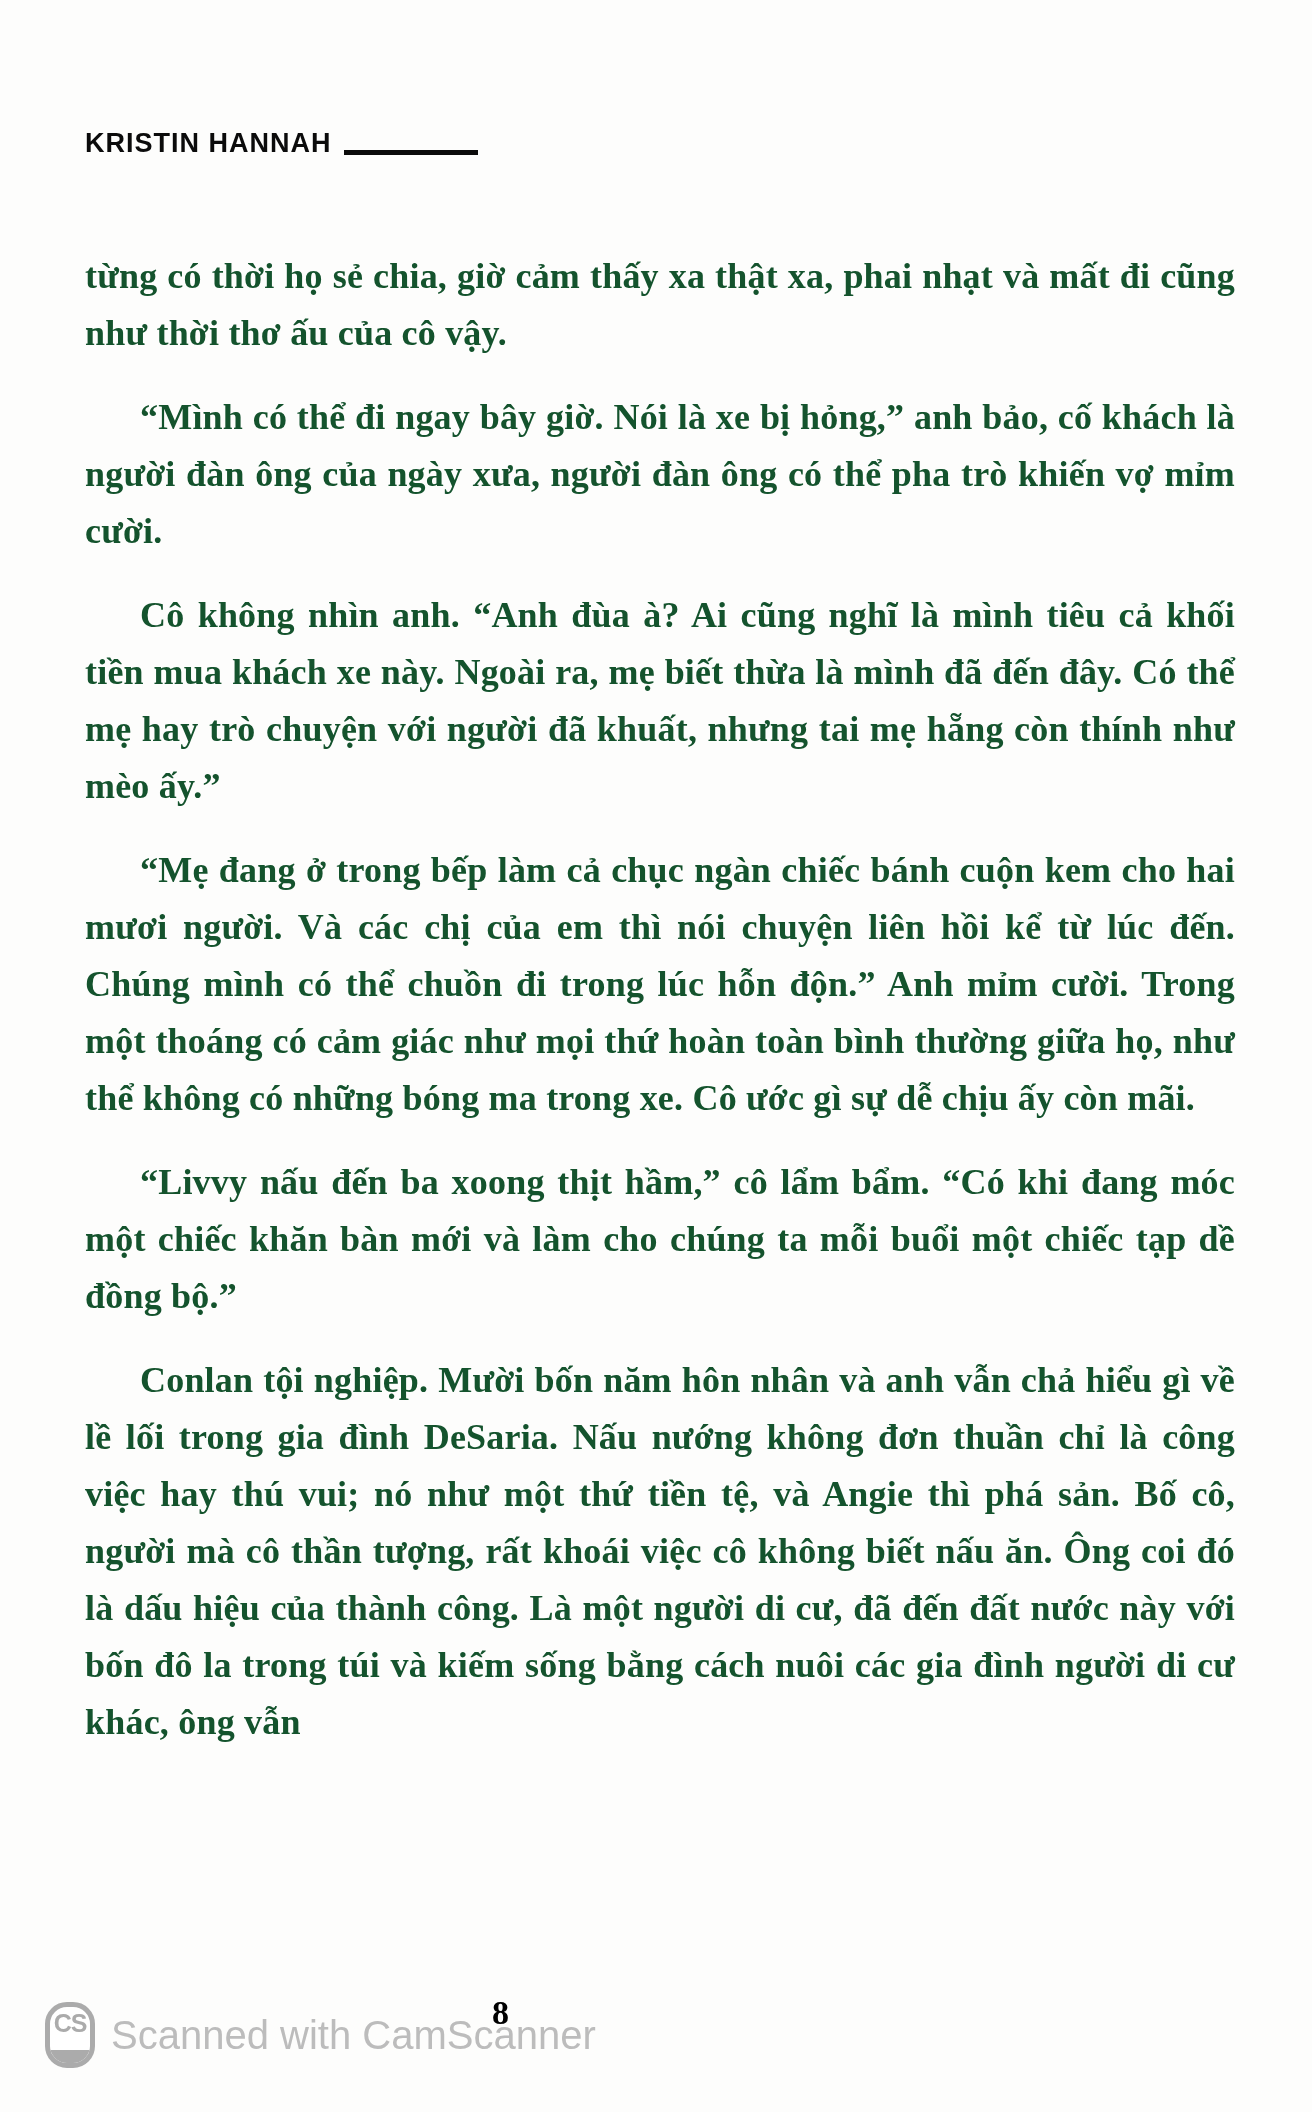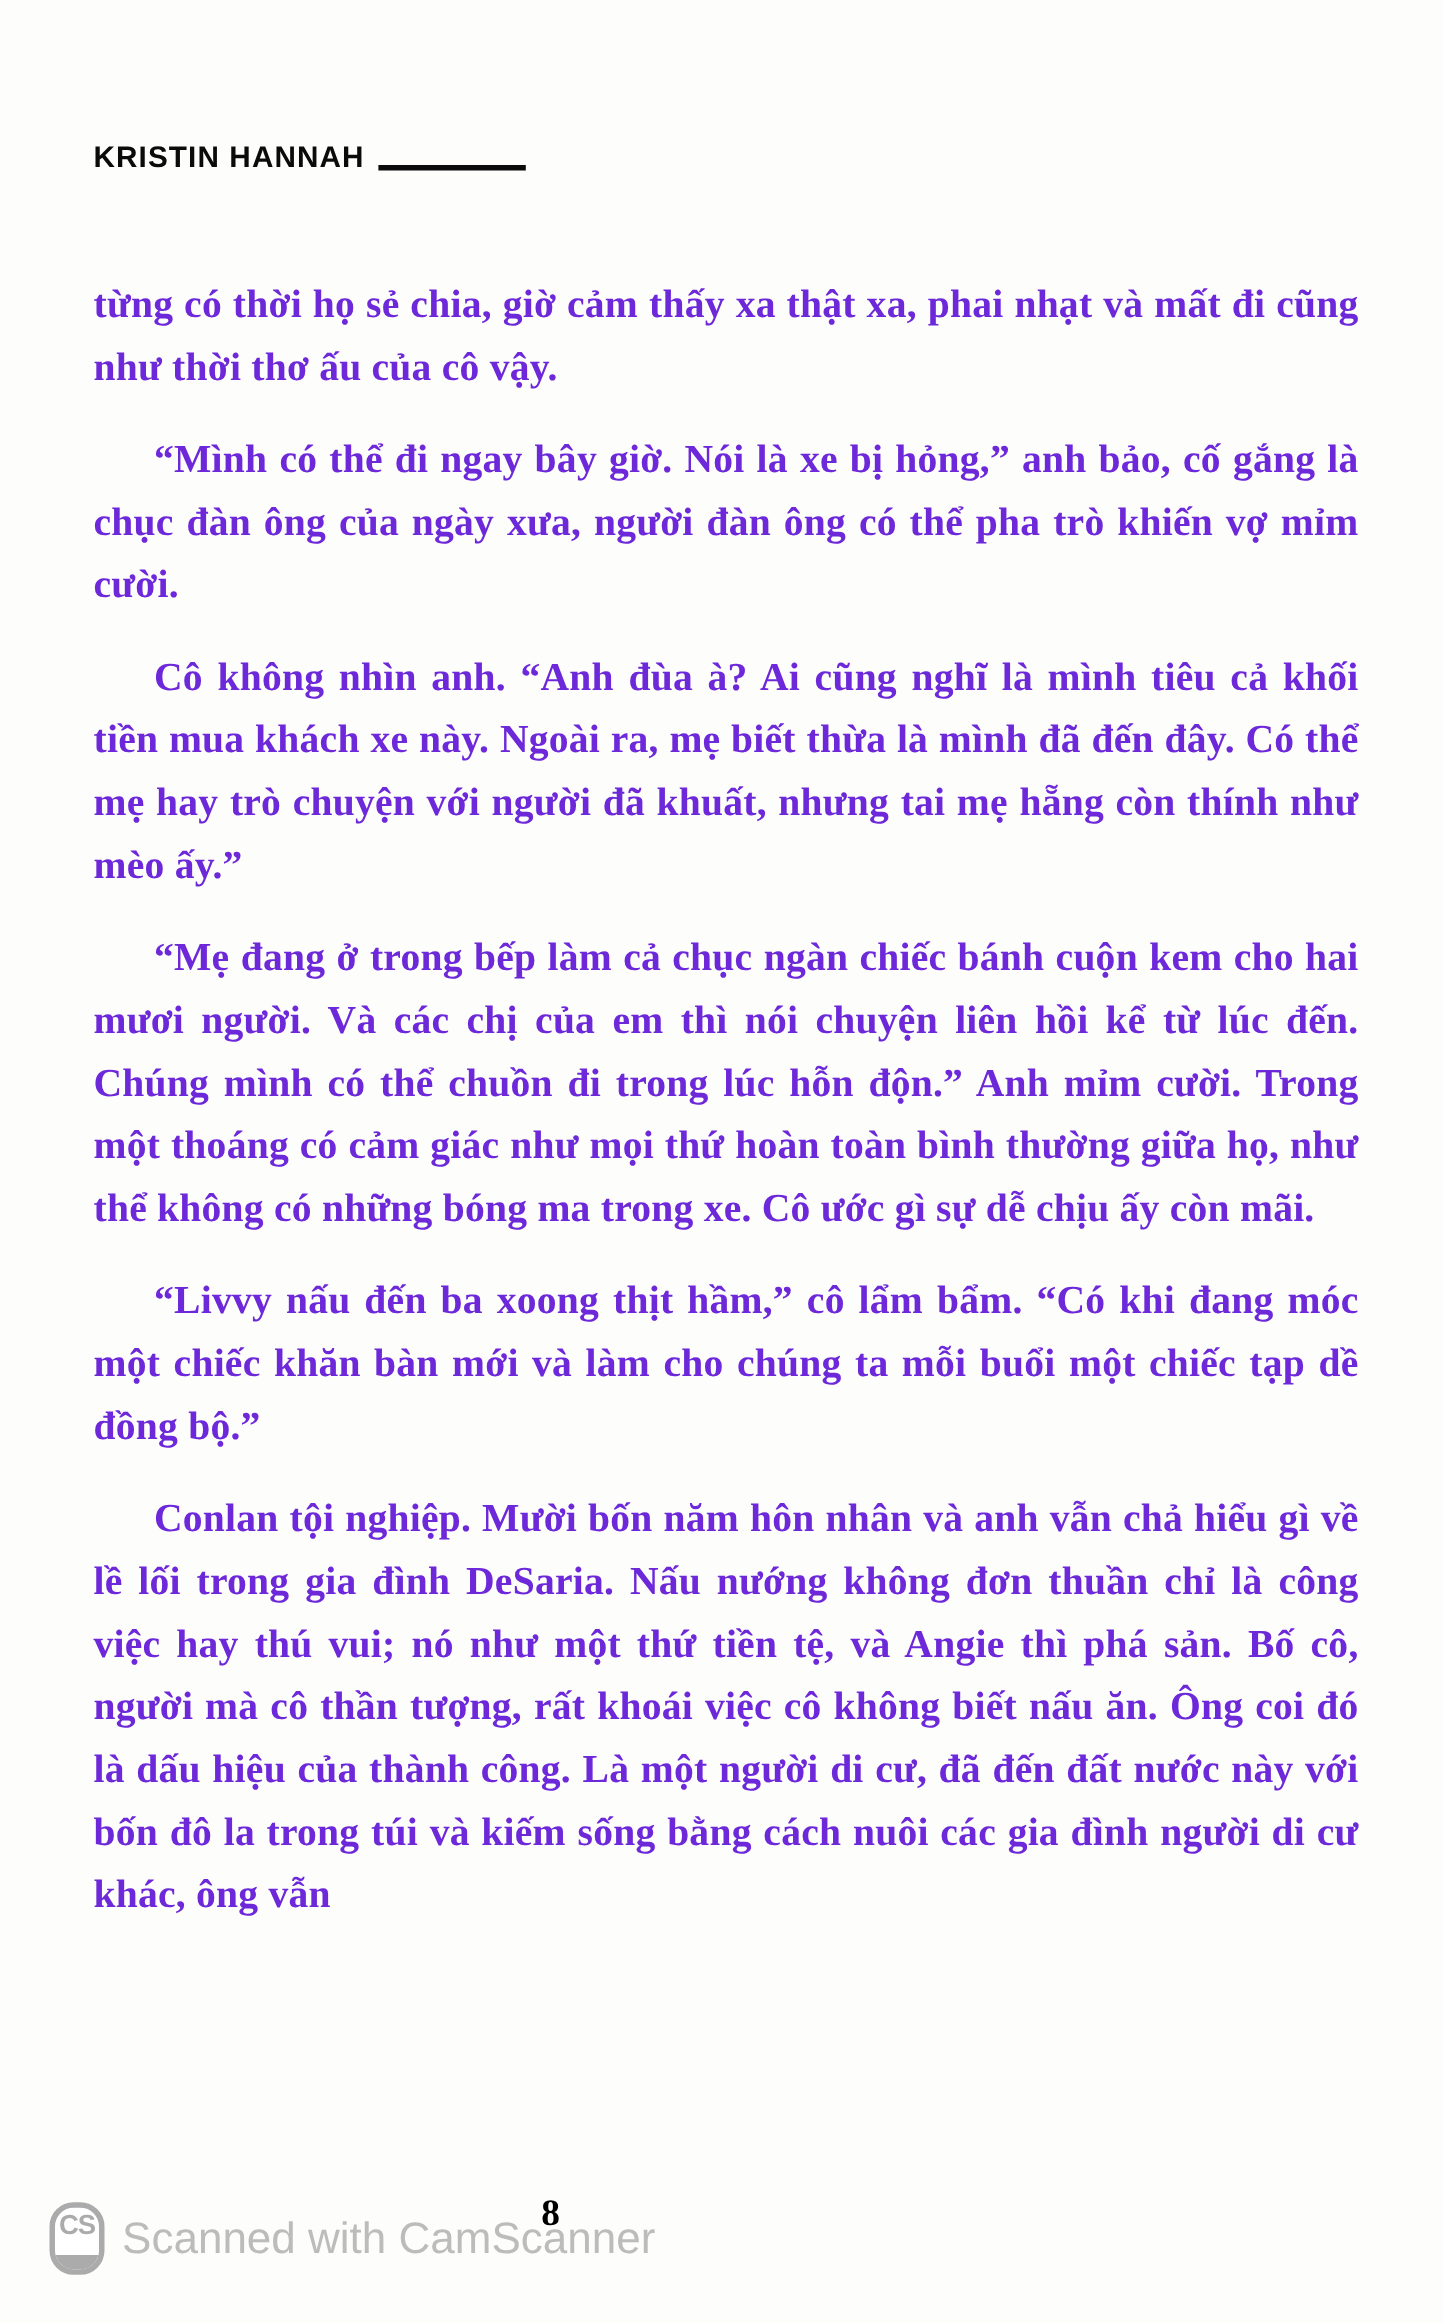--- a/index.html
+++ b/index.html
@@ -46,21 +46,21 @@
     margin-left: 12px;
     margin-bottom: 2px;
   }
 
   
   .body-text {
     position: absolute;
     left: 85px;
     top: 248px;
     width: 1150px;
-    color: #6d28d9;
+    color: #14532d;
   }
   .body-text p {
     margin: 0;
     font-family: "Liberation Serif", serif;
     font-weight: 700;
     font-size: 36px;
     line-height: 57px;
     text-align: justify;
     letter-spacing: 0.2px;
   }
@@ -136,21 +136,21 @@
 
 <div class="page">
 
   <div class="header">
     <span class="author">KRISTIN HANNAH</span>
     <span class="header-rule"></span>
   </div>
 
   <div class="body-text">
     <p>từng có thời họ sẻ chia, giờ cảm thấy xa thật xa, phai nhạt và mất đi cũng như thời thơ ấu của cô vậy.</p>
-    <p class="indent">“Mình có thể đi ngay bây giờ. Nói là xe bị hỏng,” anh bảo, cố gắng là chục đàn ông của ngày xưa, người đàn ông có thể pha trò khiến vợ mỉm cười.</p>
+    <p class="indent">“Mình có thể đi ngay bây giờ. Nói là xe bị hỏng,” anh bảo, cố khách là người đàn ông của ngày xưa, người đàn ông có thể pha trò khiến vợ mỉm cười.</p>
     <p class="indent">Cô không nhìn anh. “Anh đùa à? Ai cũng nghĩ là mình tiêu cả khối tiền mua khách xe này. Ngoài ra, mẹ biết thừa là mình đã đến đây. Có thể mẹ hay trò chuyện với người đã khuất, nhưng tai mẹ hẵng còn thính như mèo ấy.”</p>
     <p class="indent">“Mẹ đang ở trong bếp làm cả chục ngàn chiếc bánh cuộn kem cho hai mươi người. Và các chị của em thì nói chuyện liên hồi kể từ lúc đến. Chúng mình có thể chuồn đi trong lúc hỗn độn.” Anh mỉm cười. Trong một thoáng có cảm giác như mọi thứ hoàn toàn bình thường giữa họ, như thể không có những bóng ma trong xe. Cô ước gì sự dễ chịu ấy còn mãi.</p>
     <p class="indent">“Livvy nấu đến ba xoong thịt hầm,” cô lẩm bẩm. “Có khi đang móc một chiếc khăn bàn mới và làm cho chúng ta mỗi buổi một chiếc tạp dề đồng bộ.”</p>
     <p class="indent">Conlan tội nghiệp. Mười bốn năm hôn nhân và anh vẫn chả hiểu gì về lề lối trong gia đình DeSaria. Nấu nướng không đơn thuần chỉ là công việc hay thú vui; nó như một thứ tiền tệ, và Angie thì phá sản. Bố cô, người mà cô thần tượng, rất khoái việc cô không biết nấu ăn. Ông coi đó là dấu hiệu của thành công. Là một người di cư, đã đến đất nước này với bốn đô la trong túi và kiếm sống bằng cách nuôi các gia đình người di cư khác, ông vẫn</p>
   </div>
 
   <div class="page-number">8</div>
 
   <div class="watermark">
     <div class="cs-logo">

